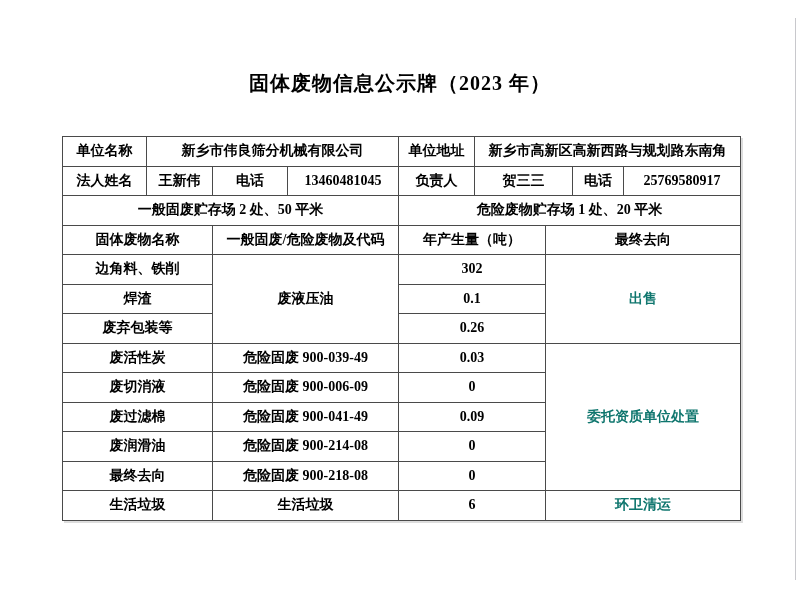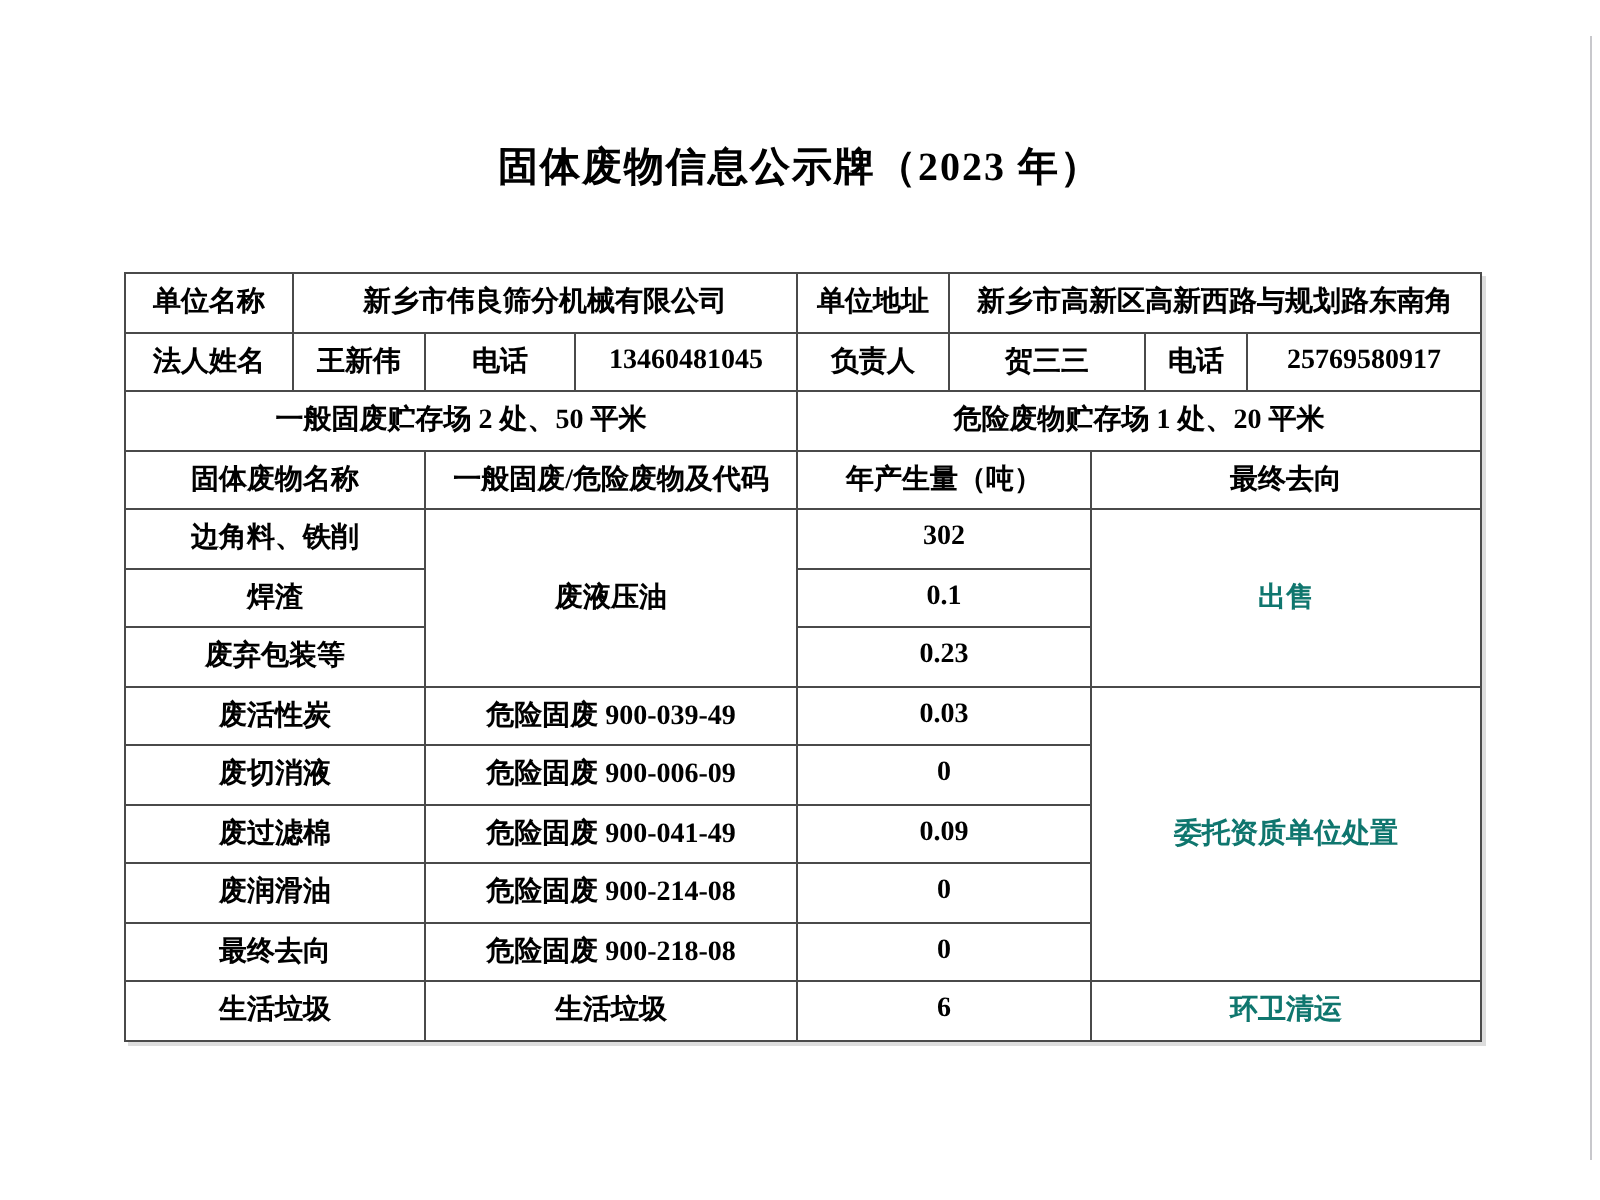--- a/index.html
+++ b/index.html
@@ -114,21 +114,21 @@
       <td colspan="2" rowspan="3">废液压油</td>
       <td colspan="2">302</td>
       <td colspan="3" rowspan="3" class="blue">出售</td>
     </tr>
     <tr>
       <td colspan="2">焊渣</td>
       <td colspan="2">0.1</td>
     </tr>
     <tr>
       <td colspan="2">废弃包装等</td>
-      <td colspan="2">0.23</td>
+      <td colspan="2">0.26</td>
     </tr>
 
     <tr>
       <td colspan="2">废活性炭</td>
       <td colspan="2">危险固废 900-039-49</td>
       <td colspan="2">0.03</td>
       <td colspan="3" rowspan="5" class="blue">委托资质单位处置</td>
     </tr>
     <tr>
       <td colspan="2">废切消液</td>

